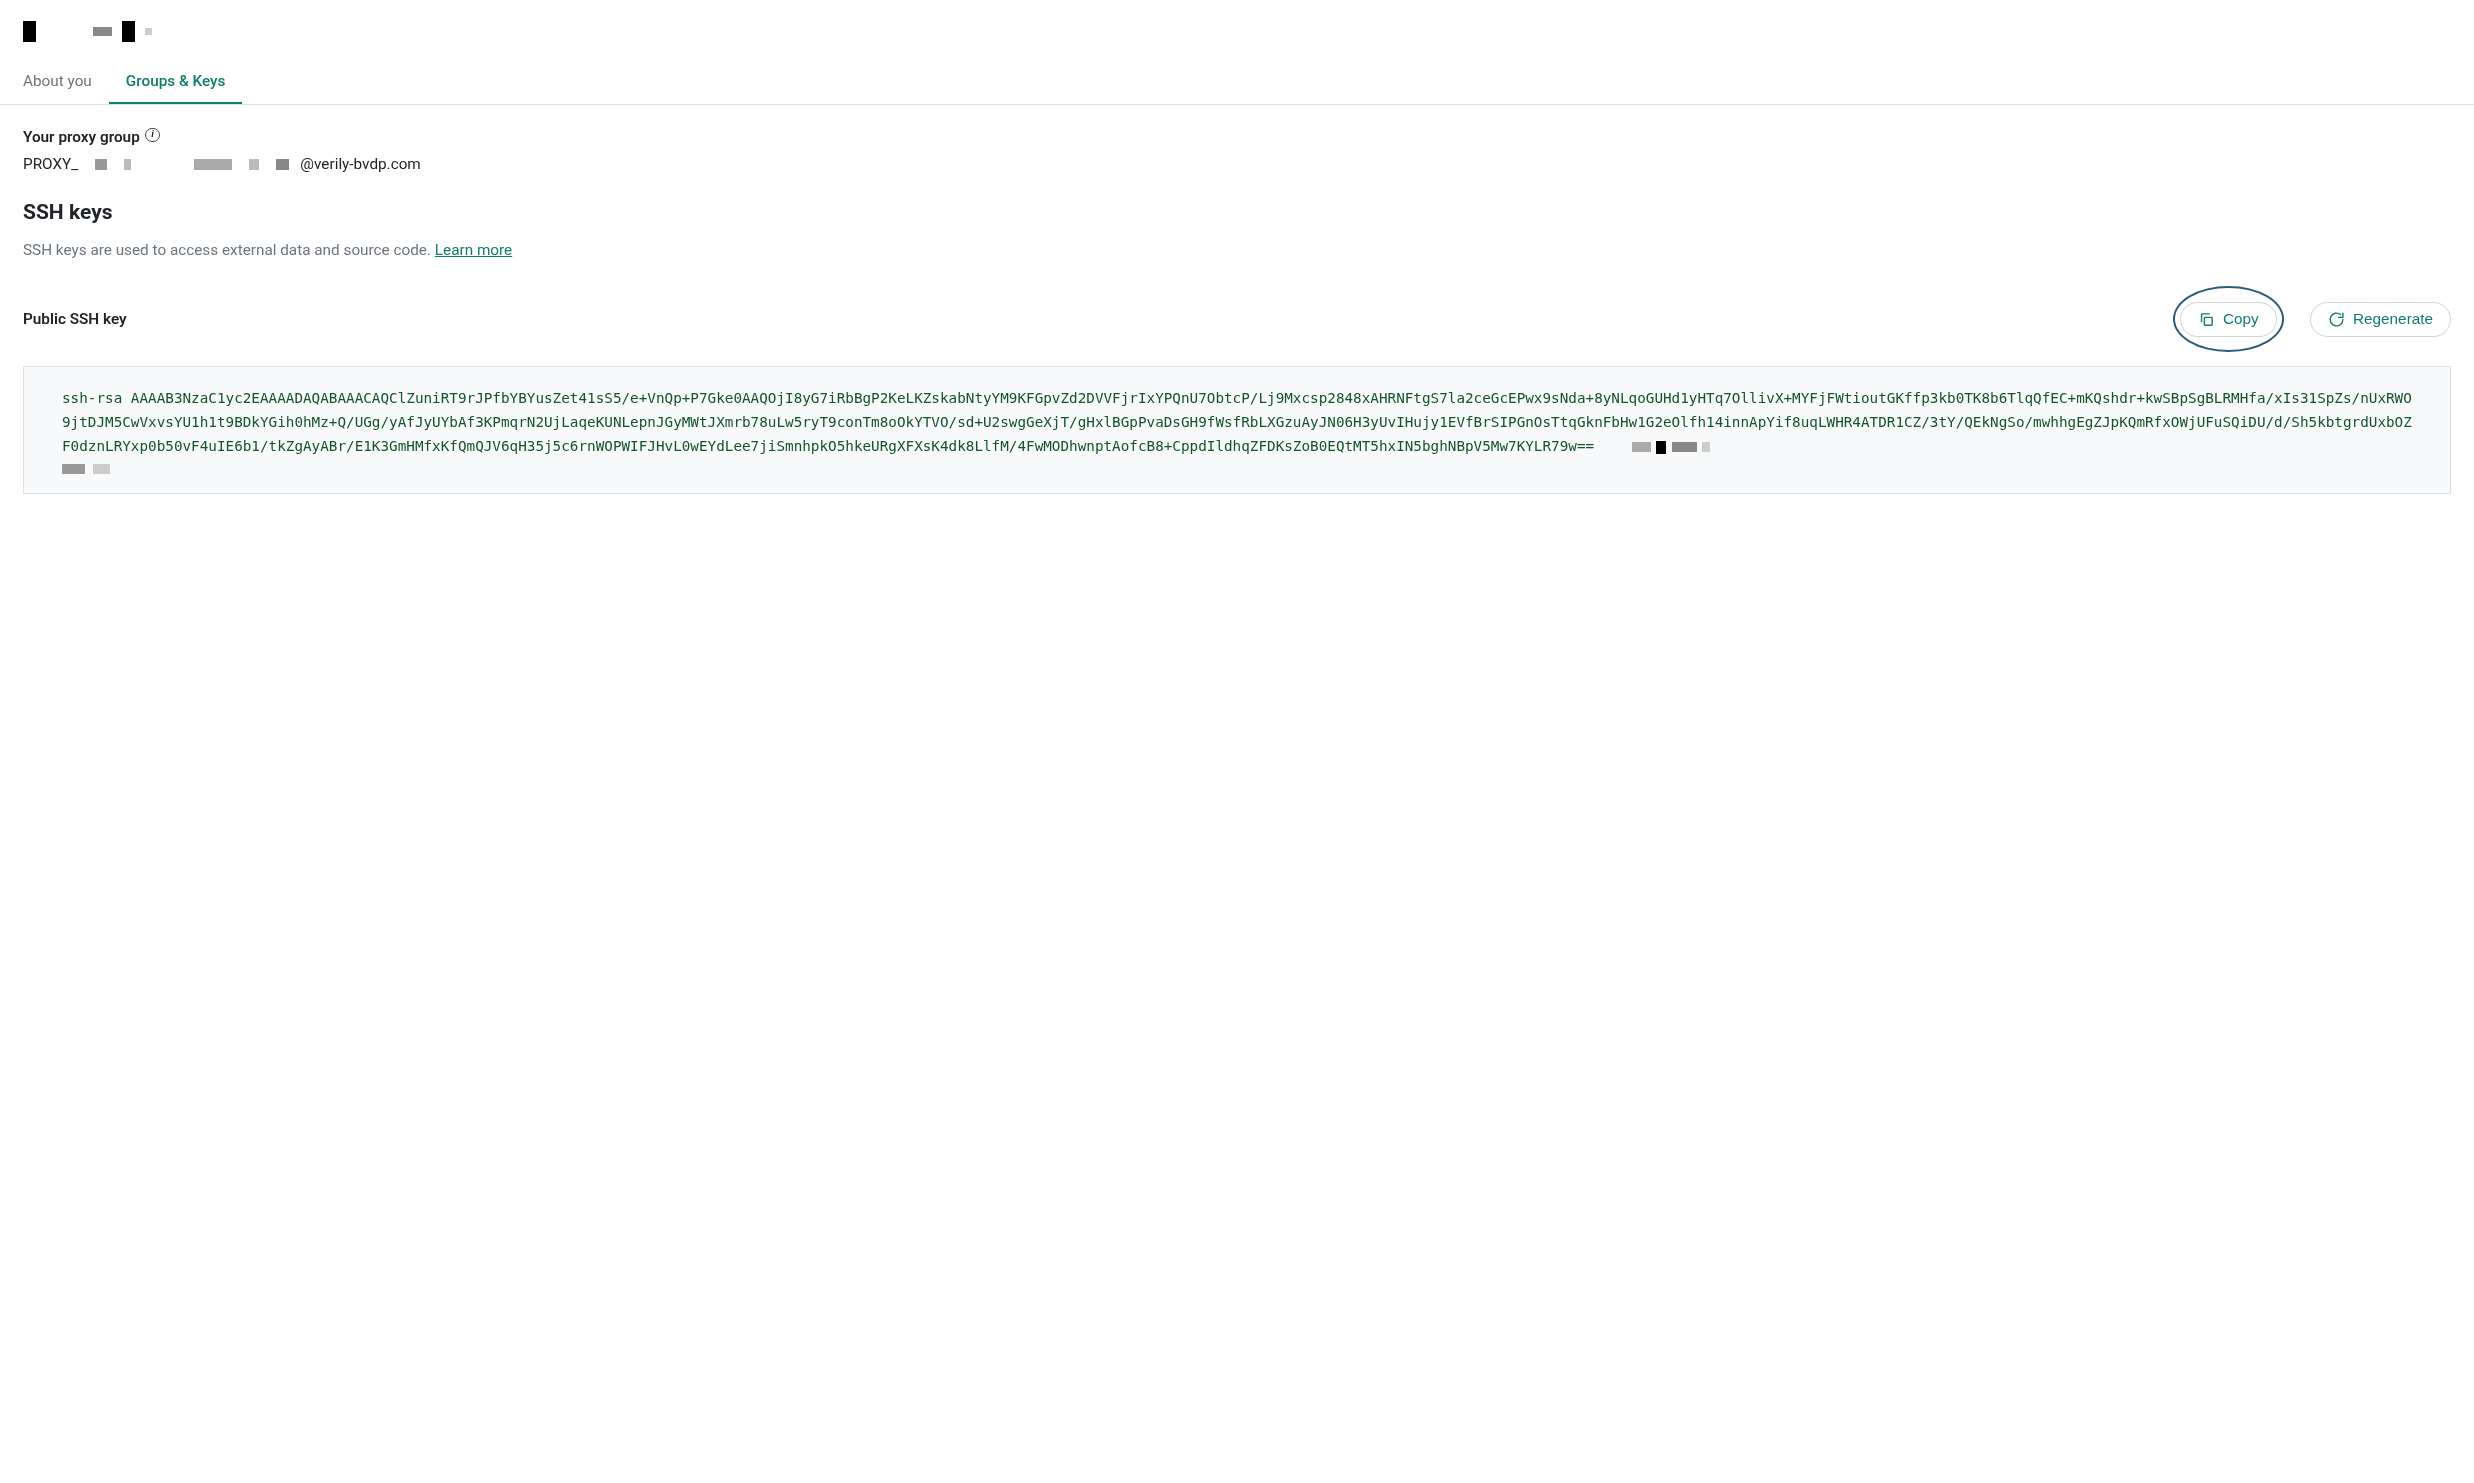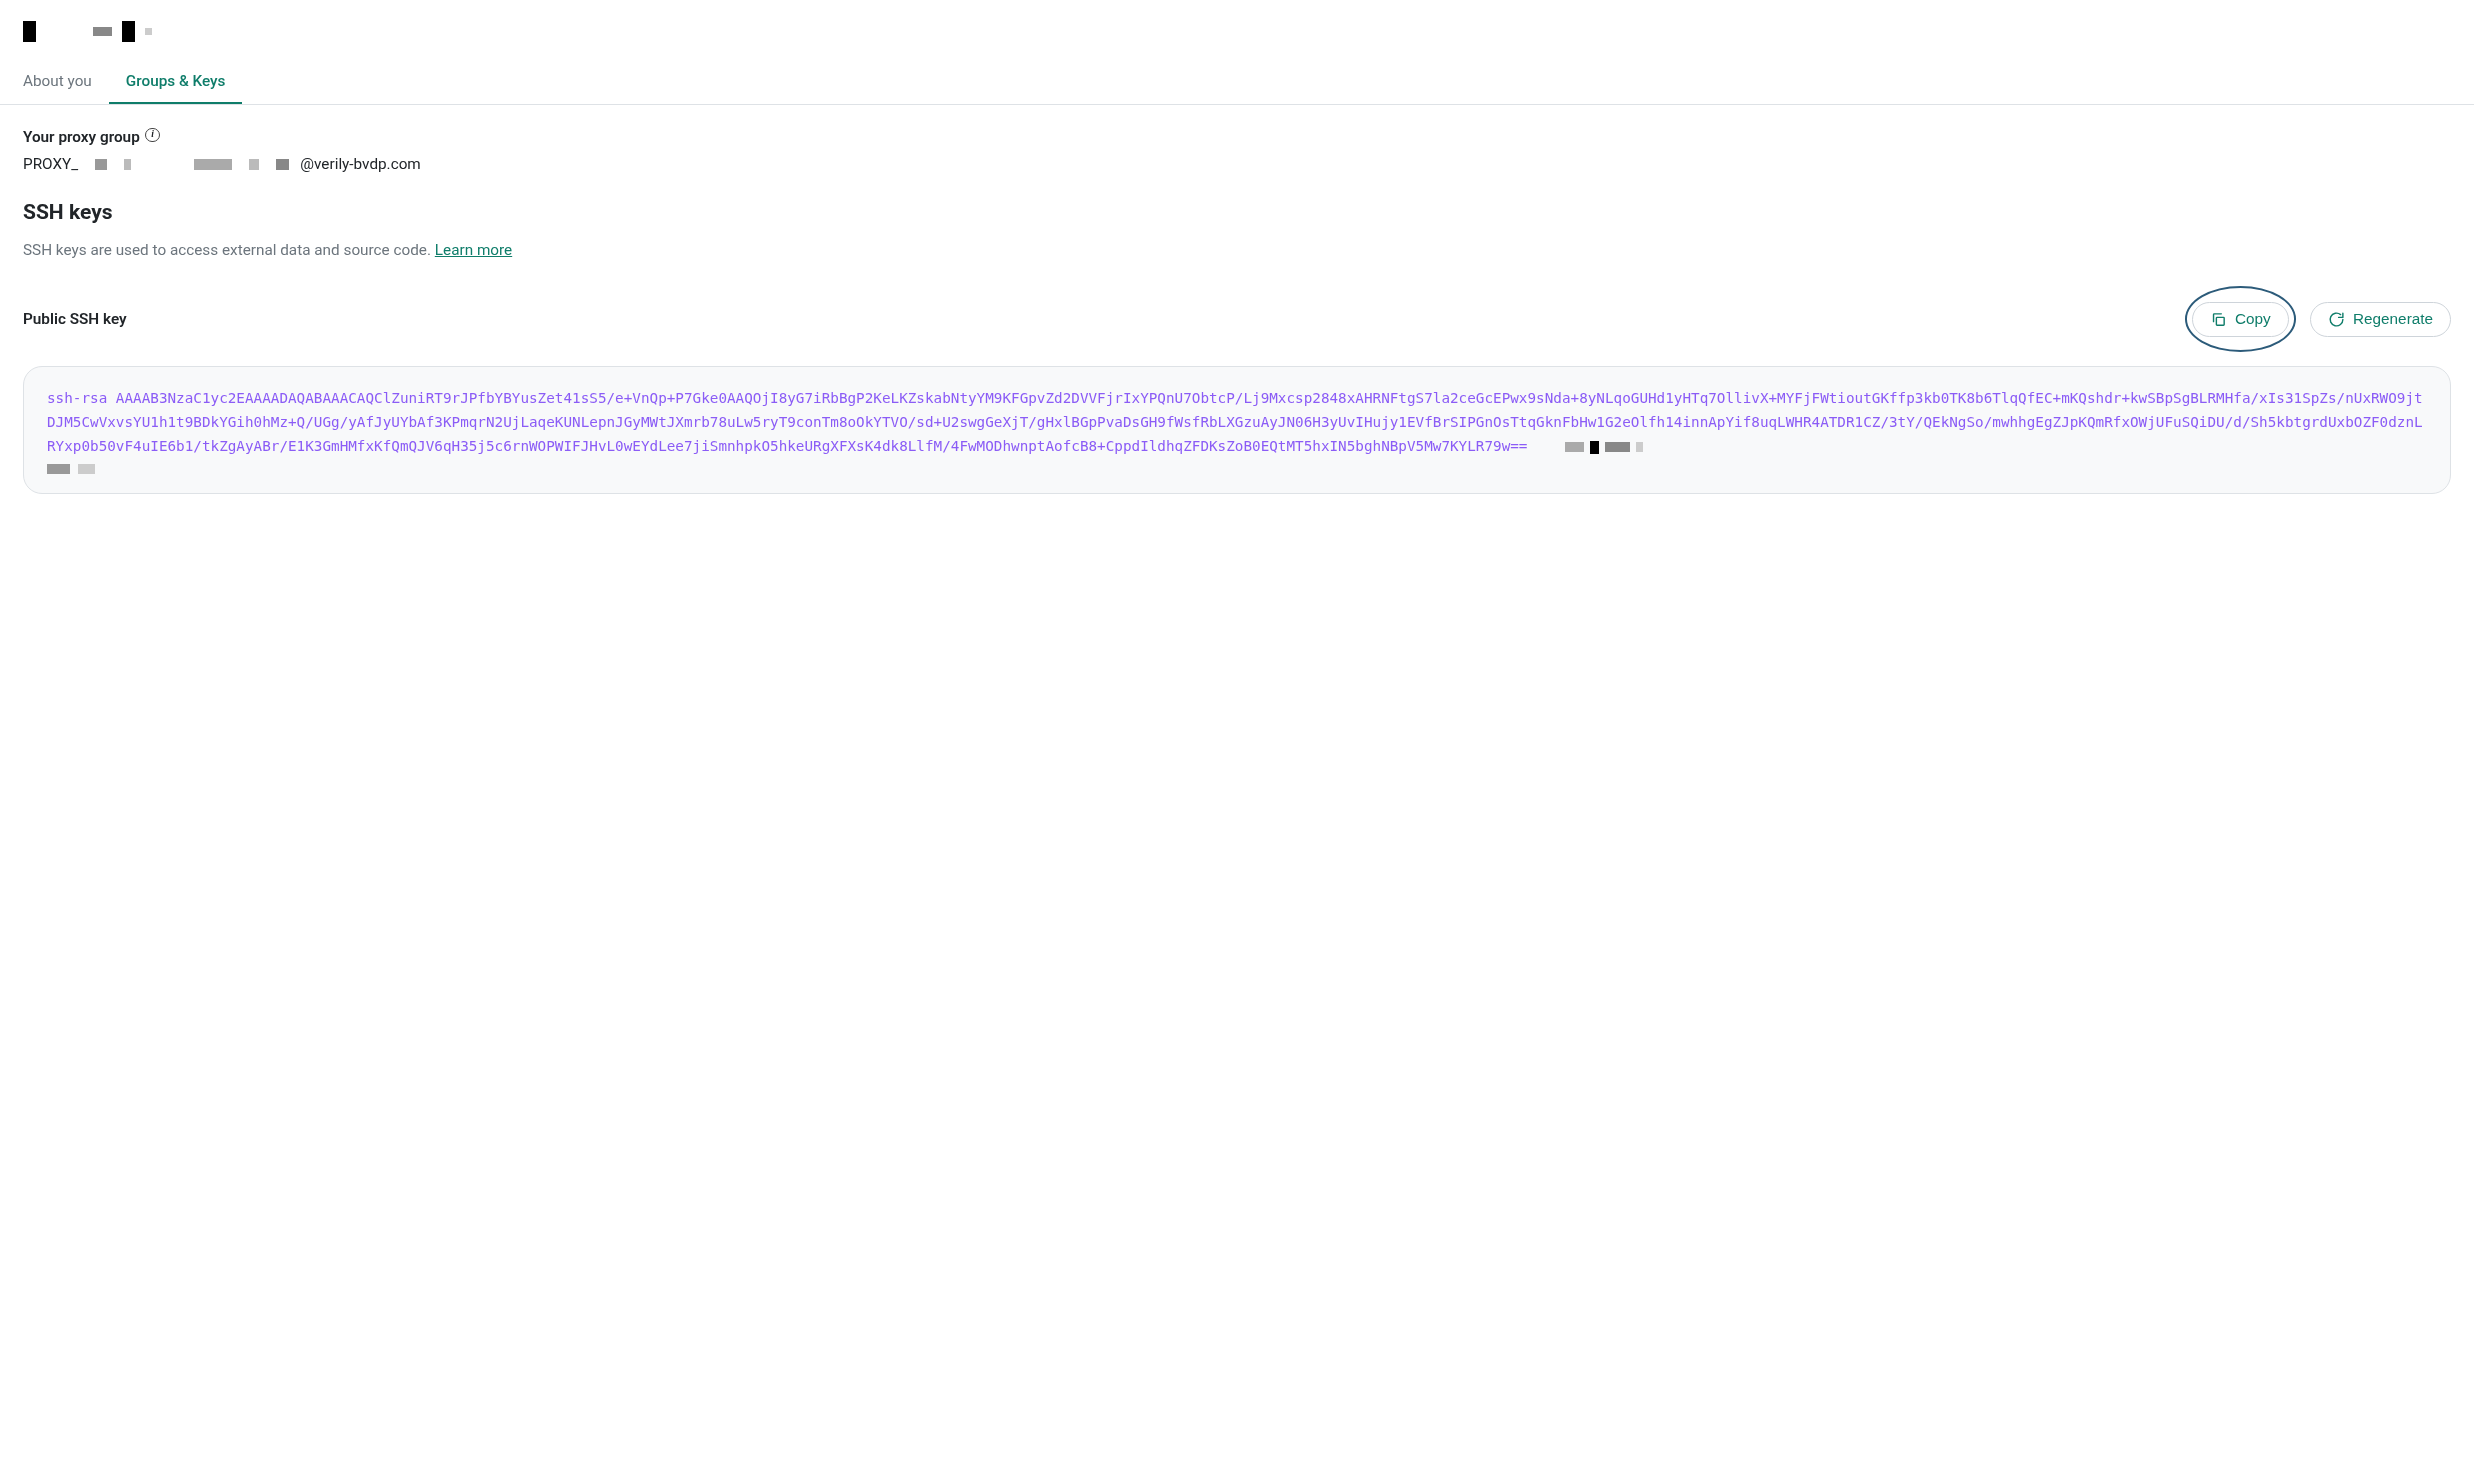--- a/index.html
+++ b/index.html
@@ -93,21 +93,21 @@
   .key-header-row {
     display: flex;
     align-items: center;
     justify-content: space-between;
     margin-bottom: 13.4px;
   }
   .key-label {
     font-size: 15.3px;
     font-weight: 600;
   }
-  .key-actions { display: flex; align-items: center; gap: 14px; }
+  .key-actions { display: flex; align-items: center; gap: 26px; }
   .btn {
     display: inline-flex;
     align-items: center;
     gap: 7.6px;
     border: 1px solid #ced4da;
     background: #fff;
     color: #0f7d6a;
     border-radius: 21px;
     padding: 7.6px 17px;
     font-size: 15.3px;
@@ -116,28 +116,28 @@
   .btn svg { width: 17px; height: 17px; }
   .annot-circle {
     border: 2.9px solid #2c5b7a;
     border-radius: 50% / 50%;
     padding: 13.4px 5.7px 13.4px 5.7px;
     display: inline-flex;
   }
   .key-box {
     border: 1px solid #dee2e6;
     background: #f8f9fa;
-    border-radius: 19px;
-    padding: 19px 23px;
+    border-radius: 0;
+    padding: 19px 38px;
     font-family: ui-monospace, SFMono-Regular, Menlo, Monaco, Consolas, monospace;
     font-size: 14.3px;
     line-height: 1.7;
     word-break: break-all;
     white-space: normal;
-    color: #8b5cf6;
+    color: #14532d;
     position: relative;
   }
   .key-box .trail-redact {
     display: inline-flex;
     gap: 5.7px;
     margin-left: 29px;
     align-items: center;
     vertical-align: middle;
   }
   .key-box .trail-redact2 {

